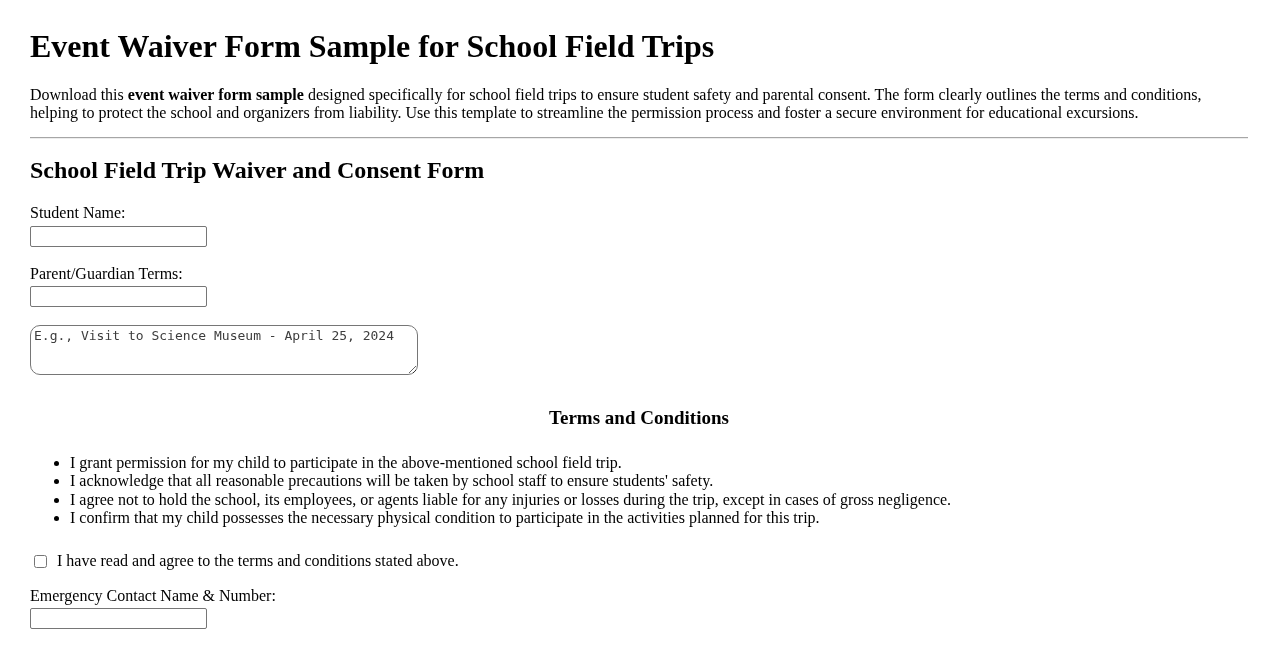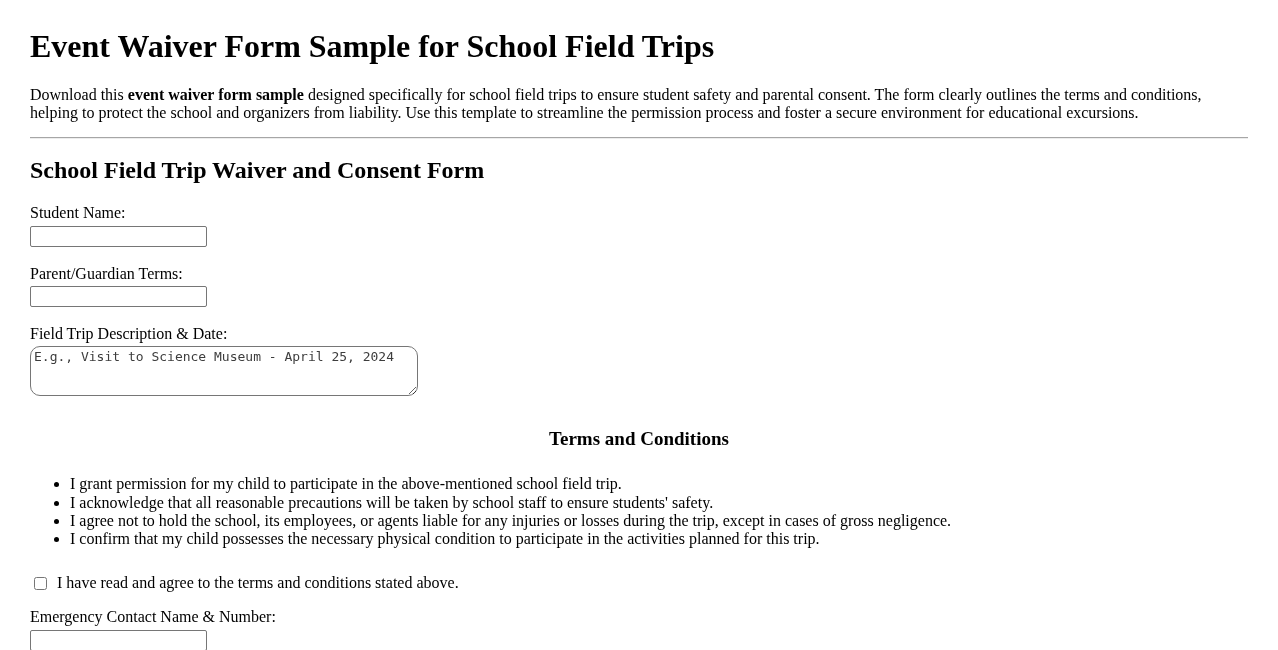--- a/index.html
+++ b/index.html
@@ -117,21 +117,20 @@
     <label class="field-label">Student Name:</label>
     <input class="text-input" type="text" value="" style="">
   </div>
 
   <div class="field">
     <label class="field-label">Parent/Guardian Terms:</label>
     <input class="text-input" type="text" value="" style="">
   </div>
 
   <div class="field">
-    <label class="field-label">Field Trip Description &amp; Date:</label>
     <textarea class="trip-textarea" style="">E.g., Visit to Science Museum - April 25, 2024</textarea>
   </div>
 
   <h3 class="terms-heading">Terms and Conditions</h3>
 
   <ul class="terms-list">
     <li>I grant permission for my child to participate in the above-mentioned school field trip.</li>
     <li>I acknowledge that all reasonable precautions will be taken by school staff to ensure students' safety.</li>
     <li>I agree not to hold the school, its employees, or agents liable for any injuries or losses during the trip, except in cases of gross negligence.</li>
     <li>I confirm that my child possesses the necessary physical condition to participate in the activities planned for this trip.</li>

